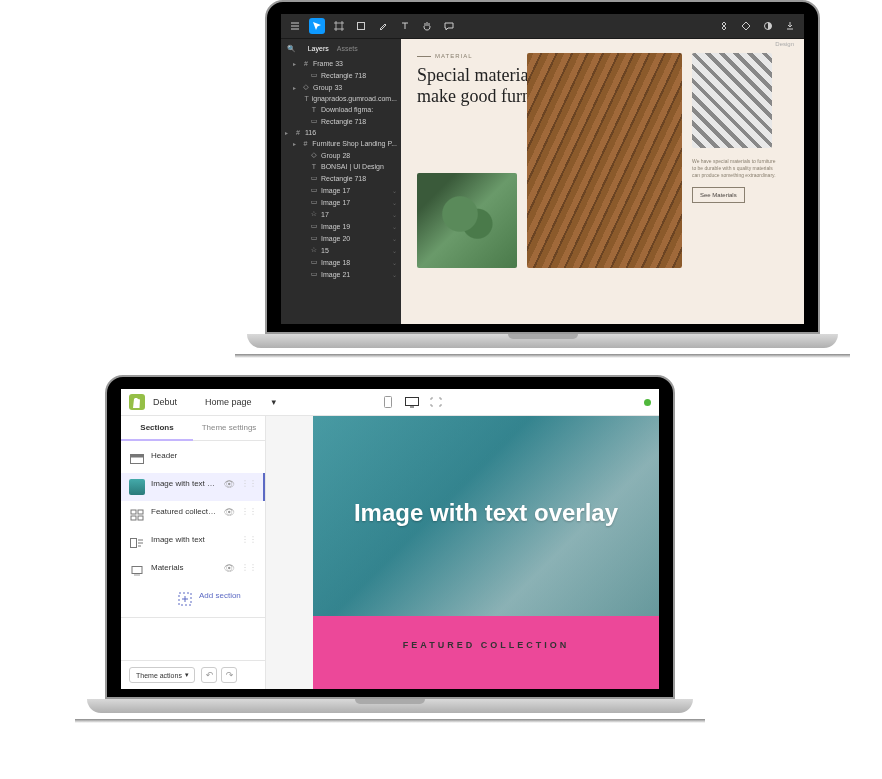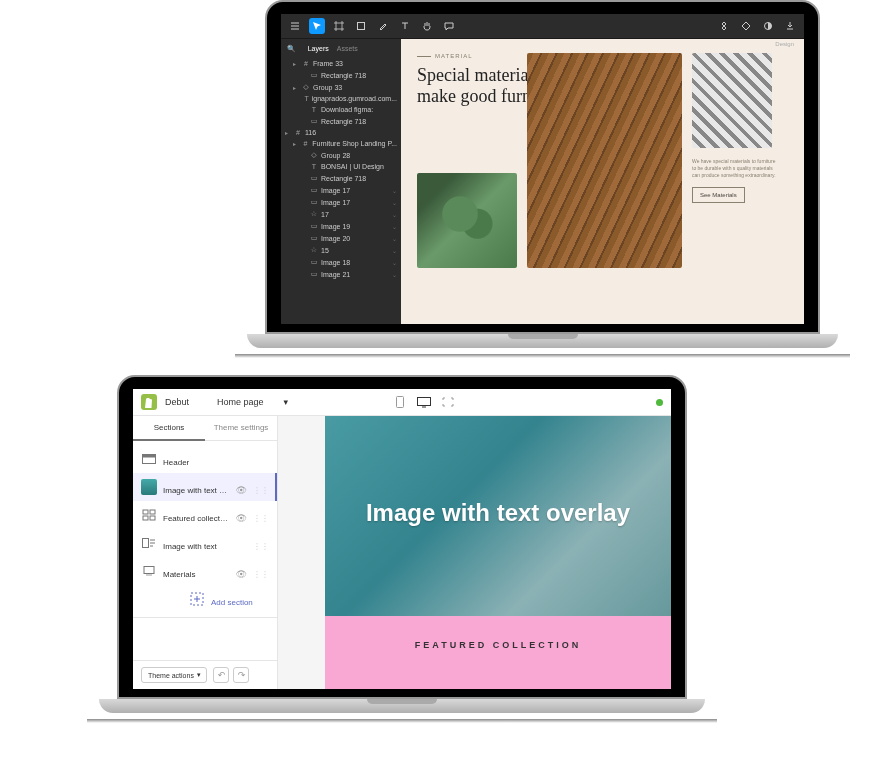--- a/index.html
+++ b/index.html
@@ -1,21 +1,21 @@
 <!DOCTYPE html>
 <html><head>
 <meta charset="utf-8">
 <style>
 * { margin: 0; padding: 0; box-sizing: border-box; font-family: -apple-system, BlinkMacSystemFont, "Segoe UI", sans-serif; }
 body { background: #fff; width: 882px; height: 779px; position: relative; }
 
 
 .laptop { position: absolute; }
 .laptop-top { left: 265px; top: 0; width: 555px; }
-.laptop-bottom { left: 117px; top: 375px; width: 570px; }
+.laptop-bottom { left: 105px; top: 375px; width: 570px; }
 
 .bezel { background: #000; border: 2px solid #999; border-radius: 18px 18px 0 0; padding: 12px 14px 8px; }
 .screen { background: #fff; width: 100%; overflow: hidden; }
 .laptop-top .screen { height: 310px; }
 .laptop-bottom .screen { height: 300px; }
 
 .base { height: 14px; background: linear-gradient(#d9d9d9,#b0b0b0); border-radius: 0 0 14px 14px; margin: 0 -18px; position: relative; }
 .base::after { content:""; position:absolute; left:50%; transform:translateX(-50%); top:0; width:70px; height:5px; background:#aaa; border-radius:0 0 6px 6px; }
 .shadow-bar { height: 4px; background: linear-gradient(#888, transparent); margin: 6px -30px 0; }
 
@@ -63,40 +63,40 @@
 .shop-dropdown { margin-left:20px; display:flex; align-items:flex-end; gap:20px; cursor:pointer; }
 .shop-devices { margin:0 auto; display:flex; gap:8px; }
 .shop-device { width:16px; height:14px; display:flex; align-items:center; justify-content:center; cursor:pointer; color:#999; }
 .shop-device.active { color:#333; }
 .shop-dot { width:7px; height:7px; border-radius:50%; background:#50b83c; margin-left:auto; }
 
 .shop-body { display:flex; flex:1; min-height:0; }
 .shop-sidebar { width:145px; background:#fff; border-right:1px solid #e5e5e5; display:flex; flex-direction:column; }
 .shop-side-tabs { display:flex; }
 .shop-side-tab { flex:1; padding:7px 4px; text-align:center; font-size:8px; color:#888; cursor:pointer; border-bottom:1px solid #e5e5e5; }
-.shop-side-tab.active { color:#333; border-bottom:2px solid #737373; }
+.shop-side-tab.active { color:#333; border-bottom:2px solid #c4b5fd;font-weight:bold; }
 
 .shop-sections { flex:1; padding:4px 0; }
-.sect { display:flex; align-items:flex-end; gap:6px; padding:6px 8px; cursor:pointer; position:relative; }
+.sect { display:flex; align-items:flex-start; gap:6px; padding:6px 8px; cursor:pointer; position:relative; }
 .sect.selected { background:#f0f0ff; }
 .sect.selected::after { content:""; position:absolute; right:0; top:0; bottom:0; width:2px; background:#5c6ac4; }
 .sect .sico { width:16px; height:16px; display:flex; align-items:center; justify-content:center; color:#777; }
 .sect .sthumb { width:16px; height:16px; background:linear-gradient(#4aa,#2a7a7a); border-radius:2px; }
 .sect .slabel { flex:1; font-size:8px; white-space:nowrap; overflow:hidden; text-overflow:ellipsis; }
 .sect .seye { color:#999; font-size:9px; }
 .sect .sdrag { color:#ccc; font-size:8px; }
 .sect.add { color:#5c6ac4;margin-left:48px; }
 .sect-divider { height:1px; background:#e5e5e5; margin:4px 0; }
 
 .shop-footer { padding:6px 8px; border-top:1px solid #e5e5e5; display:flex; gap:6px; align-items:center; }
 .shop-actions-btn { border:1px solid #ccc; padding:3px 6px; font-size:7px; border-radius:3px; cursor:pointer; display:flex; align-items:center; gap:3px; }
 .shop-undo { display:flex; gap:4px; }
 .shop-undo span { width:16px; height:16px; border:1px solid #ccc; border-radius:3px; display:flex; align-items:center; justify-content:center; cursor:pointer; color:#999; }
 
-.shop-preview { flex:1; background:#f9a8d4; overflow:hidden; position:relative;margin-left:47px; }
+.shop-preview { flex:1; background:#ec4899; overflow:hidden; position:relative;margin-left:47px; }
 .hero { height:200px; background:linear-gradient(rgba(40,120,130,.35),rgba(40,120,130,.35)), linear-gradient(135deg,#5aadb5 0%,#3a8a95 40%,#c0d0d0 70%,#8aa 100%); display:flex; flex-direction:column; align-items:center; justify-content:center; color:#fff; text-align:center; padding:0 30px; }
 .hero h1 { font-size:24px; font-weight:700; margin-bottom:6px; text-shadow:0 1px 2px rgba(0,0,0,.25); }
 .hero p { font-size:9px; line-height:1.5; max-width:260px; font-weight:500; text-shadow:0 1px 2px rgba(0,0,0,.25); }
 .featured { padding:24px 0 8px; text-align:center; }
 .featured h2 { font-size:9px; letter-spacing:3px; font-weight:600; color:#333; }
 
 svg { display:block; }
 </style>
 </head>
 <body>

